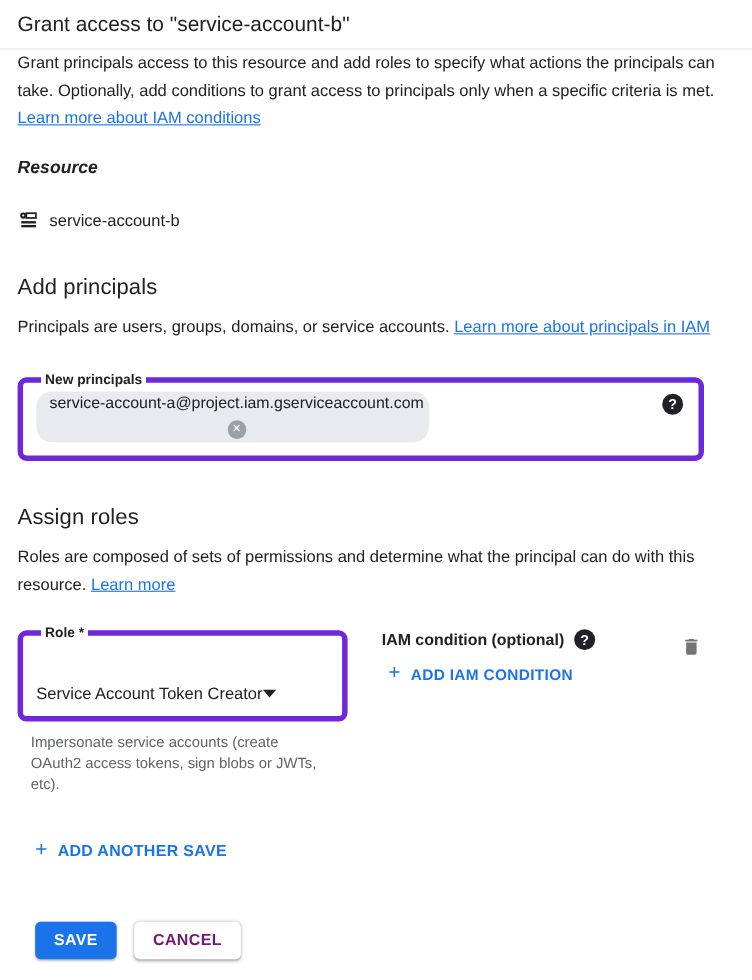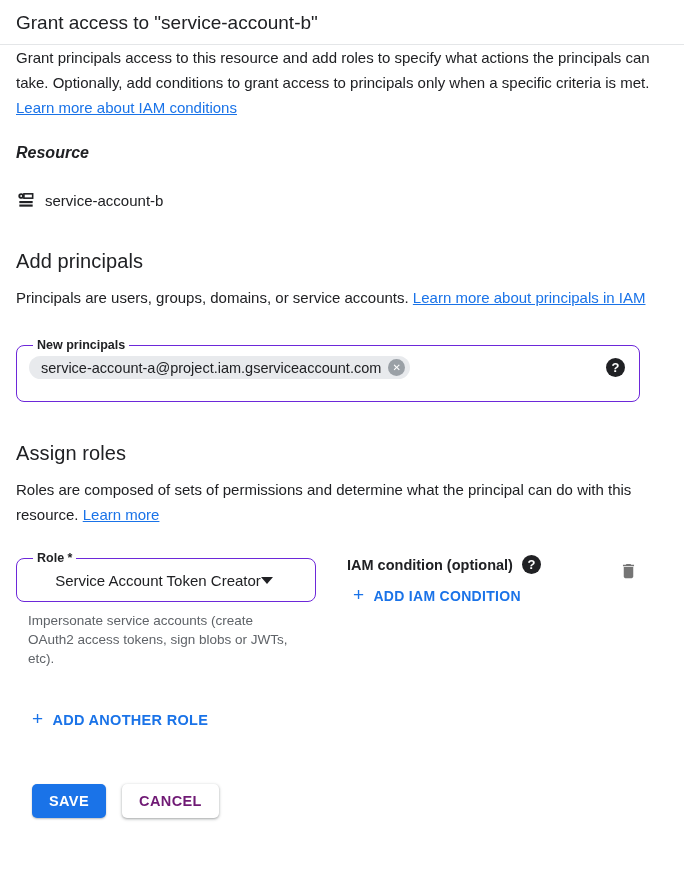--- a/index.html
+++ b/index.html
@@ -22,54 +22,54 @@
   .intro { font-size:15px; line-height:25px; color:#202124; }
 
   .section-h3 { margin-top:24px; font-size:16px; font-weight:700;font-style:italic; }
   .resource-row { margin-top:28px; display:flex; align-items:center; gap:9px; font-size:15px; }
   .resource-row svg { display:block; }
 
   .section-h2 { margin-top:40px; font-size:20px; font-weight:400; letter-spacing:0.1px; }
   .section-desc { margin-top:12px; font-size:15px; line-height:25px; }
 
   fieldset.outlined {
-    border:1px solid #6d28d9; border-radius:8px;
+    border:5px solid #6d28d9; border-radius:8px;
     padding:4px 12px 12px;
   }
   fieldset.outlined legend {
     font-size:12.5px; font-weight:700; color:#202124;
     padding:0 4px; margin-left:4px; white-space:nowrap;
   }
 
   .principals-fieldset { margin:28px 28px 0 0; min-height:64px; cursor:text; }
   .principals-inner { display:flex; align-items:flex-start; justify-content:space-between; }
   .chip {
     display:inline-flex; align-items:center; gap:7px;
     background:#e8eaed; border-radius:14px;
     padding:3px 5px 3px 12px;
-    font-size:14.5px; color:#202124; cursor:default;
+    font-size:14.5px; color:#202124; cursor:default;flex-direction:column;
   }
   .chip-close {
     width:17px; height:17px; border-radius:50%;
     background:#9aa0a6; color:#fff;
     display:inline-flex; align-items:center; justify-content:center;
     font-size:10px; line-height:1; cursor:pointer; flex:0 0 auto;
   }
   .help-dot {
     width:19px; height:19px; border-radius:50%;
     background:#202124; color:#fff; font-weight:700; font-size:13px;
     display:inline-flex; align-items:center; justify-content:center;
     cursor:pointer; flex:0 0 auto;
   }
   .principals-inner .help-dot { margin-top:2px; margin-right:2px; }
 
   .role-row { margin-top:24px; display:flex; align-items:flex-start; }
   .role-col { width:300px; }
   .role-fieldset { cursor:pointer; padding-bottom:10px; }
-  .role-value-row { display:flex; align-items:center; justify-content:center; padding-top:3px; font-size:15px; }
+  .role-value-row { display:flex; align-items:center; justify-content:flex-start; padding-top:3px; font-size:15px;margin-top:33px; }
   .caret-down {
     width:0; height:0; margin-right:4px;
     border-left:6px solid transparent; border-right:6px solid transparent;
     border-top:7px solid #202124;
   }
   .role-helper { margin:9px 0 0 12px; width:272px; font-size:13.5px; line-height:19px; color:#5f6368; }
 
   .condition-col { margin-left:31px; padding-top:4px; }
   .condition-label-row { display:flex; align-items:center; gap:9px; font-size:14.5px; font-weight:700; }
   .text-button {
@@ -176,21 +176,21 @@
               <path d="M6 19c0 1.1.9 2 2 2h8c1.1 0 2-.9 2-2V7H6v12zM19 4h-3.5l-1-1h-5l-1 1H5v2h14V4z"></path>
             </svg>
           </span>
         </button>
       </div>
 
     </div>
 
     <button class="text-button add-role-btn">
       <span class="plus">+</span>
-      <span>ADD ANOTHER ROLE</span>
+      <span>ADD ANOTHER SAVE</span>
     </button>
 
     <div class="footer">
       <button class="btn btn-primary">SAVE</button>
       <button class="btn btn-secondary">CANCEL</button>
     </div>
 
   </div>
 </div>
 

